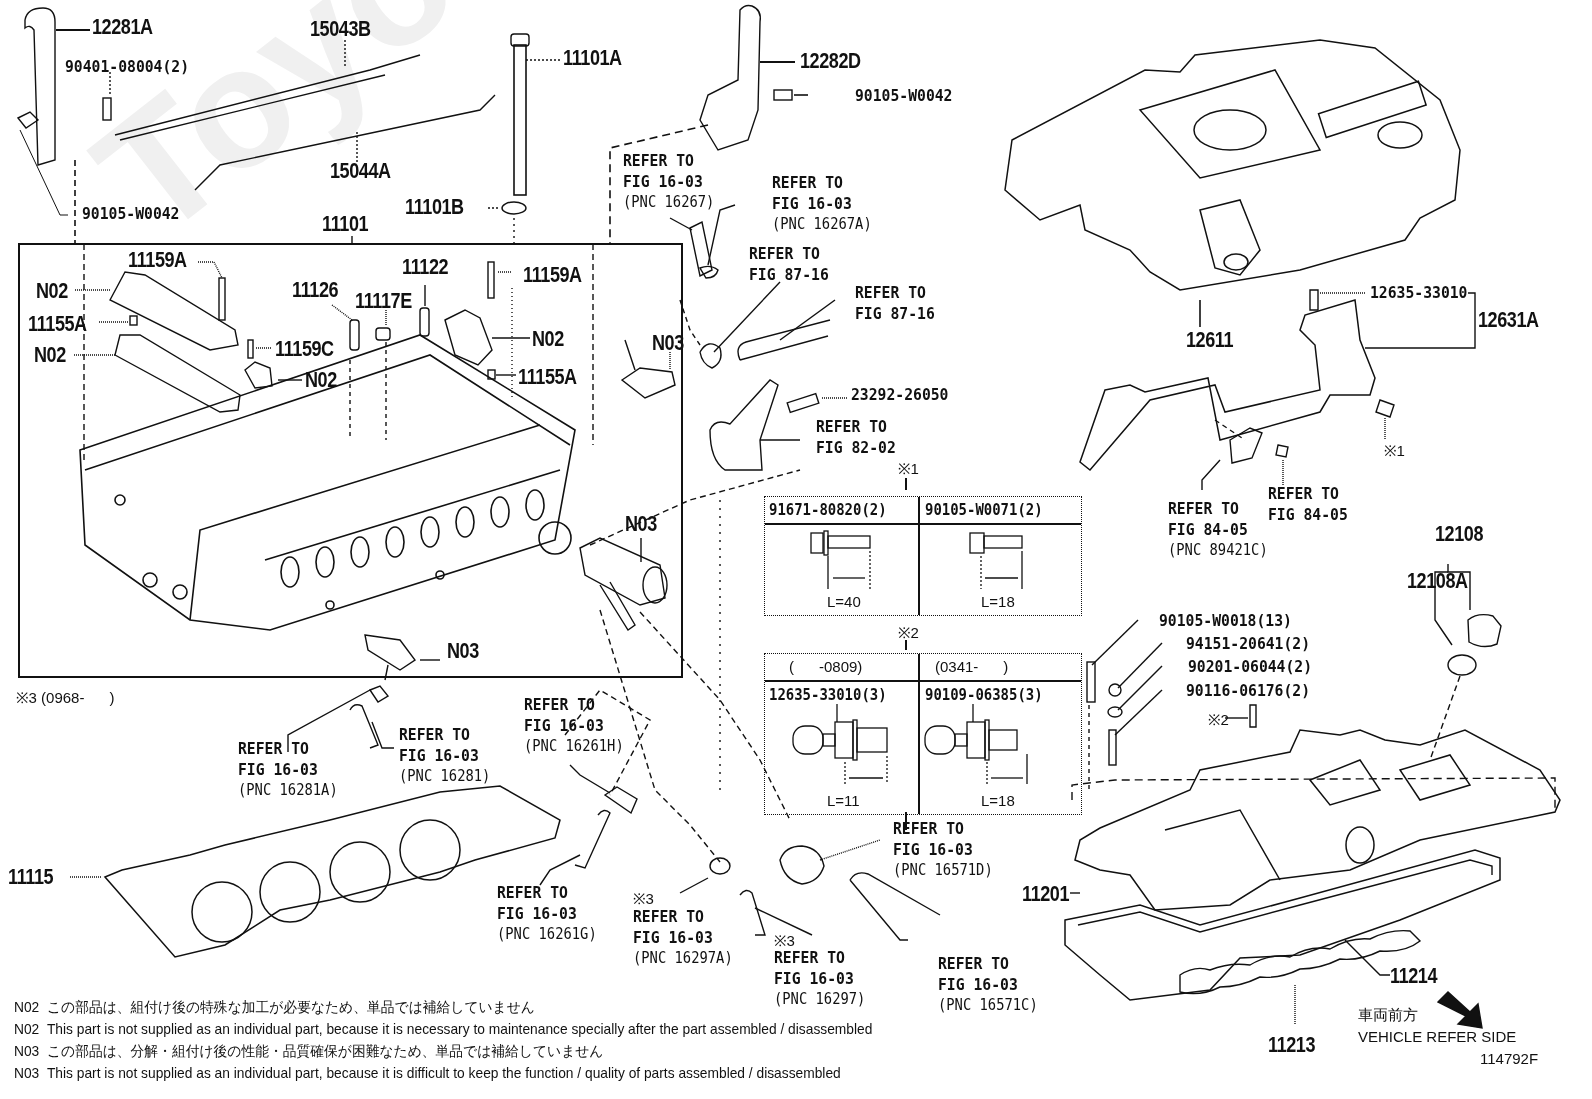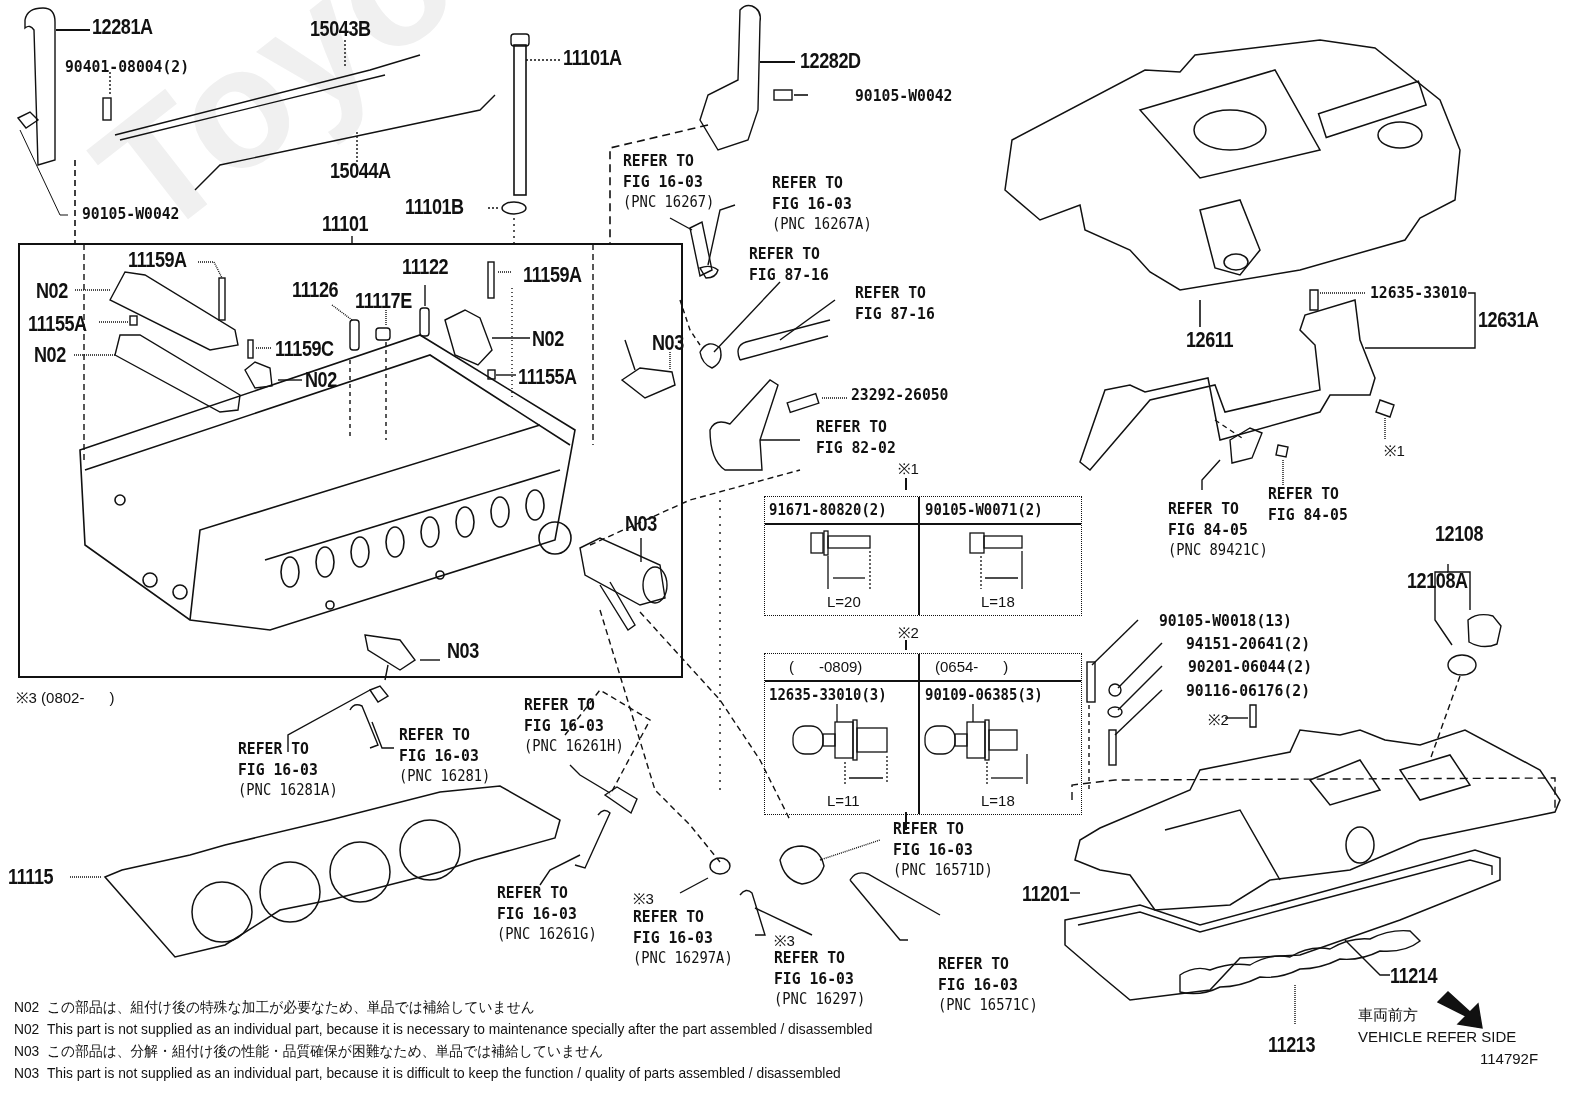--- a/index.html
+++ b/index.html
@@ -317,30 +317,30 @@
       <rect x="63" y="13" width="42" height="12"></rect>
     <line x1="63" y1="33" x2="63" y2="66"></line>
       <line x1="105" y1="28" x2="105" y2="66" stroke-dasharray="2,2"></line>
       <line x1="68" y1="55" x2="100" y2="55"></line>
     <rect x="205" y="10" width="14" height="20"></rect>
       <rect x="219" y="13" width="38" height="12"></rect>
     <line x1="216" y1="33" x2="216" y2="66" stroke-dasharray="2,2"></line>
       <line x1="257" y1="28" x2="257" y2="66"></line>
       <line x1="220" y1="55" x2="253" y2="55"></line>
   </svg>
-  <div class="tdim" style="left:62px;top:96px;">L=20</div>
+  <div class="tdim" style="left:62px;top:96px;">L=40</div>
   <div class="tdim" style="left:216px;top:96px;">L=18</div>
 </div>
 
 <div class="small" style="left:898px;top:622px;">※2</div>
 <div class="tbl" style="left:764px;top:653px;width:316px;height:160px;">
   <div class="hdr"></div>
   <div class="mid" style="left:153px;"></div>
   <div class="tdim" style="left:24px;top:4px;white-space:pre;">(      -0809)</div>
-  <div class="tdim" style="left:170px;top:4px;white-space:pre;">(0654-      )</div>
+  <div class="tdim" style="left:170px;top:4px;white-space:pre;">(0341-      )</div>
   <div class="tcell" style="left:4px;top:32px;">12635-33010(3)</div>
   <div class="tcell" style="left:160px;top:32px;">90109-06385(3)</div>
   <svg style="position:absolute;left:0;top:50px;" width="316" height="92" fill="none" stroke="#111" stroke-width="1.3">
     <rect x="28" y="22" width="30" height="28" rx="12"></rect>
       <rect x="58" y="30" width="12" height="12"></rect>
       <rect x="70" y="18" width="18" height="36"></rect>
       <rect x="88" y="16" width="4" height="40"></rect>
       <rect x="92" y="24" width="30" height="24"></rect>
     <line x1="72" y1="0" x2="72" y2="18"></line>
       <line x1="80" y1="58" x2="80" y2="80" stroke-dasharray="2,2"></line>
@@ -353,21 +353,21 @@
       <rect x="224" y="26" width="28" height="20"></rect>
     <line x1="208" y1="0" x2="208" y2="18"></line>
       <line x1="222" y1="58" x2="222" y2="80" stroke-dasharray="2,2"></line>
       <line x1="262" y1="50" x2="262" y2="80"></line>
       <line x1="226" y1="74" x2="258" y2="74"></line>
   </svg>
   <div class="tdim" style="left:62px;top:138px;">L=11</div>
   <div class="tdim" style="left:216px;top:138px;">L=18</div>
 </div>
 
-<div class="small" style="left:16px;top:687px;white-space:pre;">※3 (0802-      )</div>
+<div class="small" style="left:16px;top:687px;white-space:pre;">※3 (0968-      )</div>
 <div class="small" style="left:1358px;top:1006px;">車両前方</div>
 <div class="small" style="left:1358px;top:1028px;">VEHICLE REFER SIDE</div>
 <div class="small" style="left:1480px;top:1050px;">114792F</div>
 
 <div>
   <div class="note" style="left:14px;top:996px;"><span>N02</span>&nbsp;&nbsp;<span>この部品は、組付け後の特殊な加工が必要なため、単品では補給していません</span></div>
   <div class="note" style="left:14px;top:1018px;"><span>N02</span>&nbsp;&nbsp;<span>This part is not supplied as an individual part, because it is necessary to maintenance specially after the part assembled / disassembled</span></div>
   <div class="note" style="left:14px;top:1040px;"><span>N03</span>&nbsp;&nbsp;<span>この部品は、分解・組付け後の性能・品質確保が困難なため、単品では補給していません</span></div>
   <div class="note" style="left:14px;top:1062px;"><span>N03</span>&nbsp;&nbsp;<span>This part is not supplied as an individual part, because it is difficult to keep the function / quality of parts  assembled / disassembled</span></div>
 </div>

